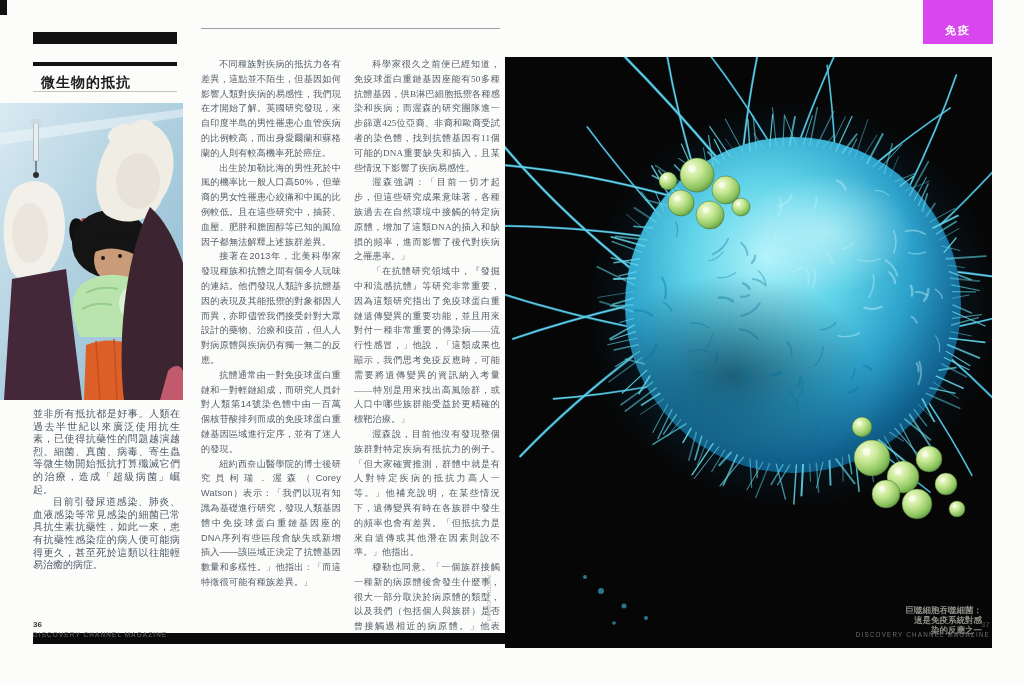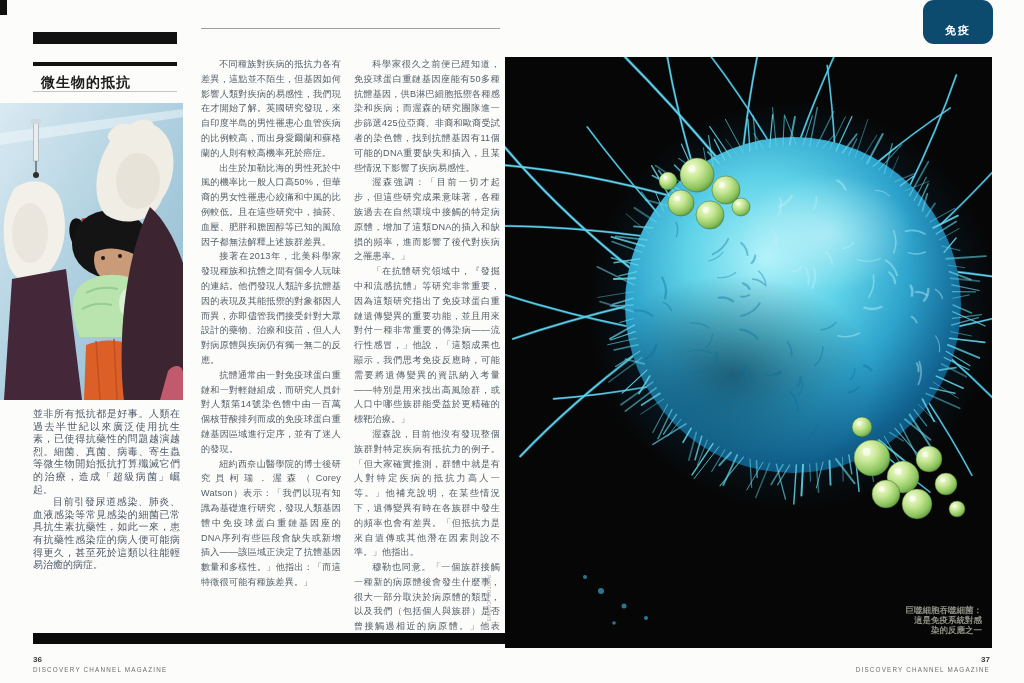--- a/index.html
+++ b/index.html
@@ -15,23 +15,23 @@
   .photo-fig{position:absolute;left:0;top:103px;width:183px;height:297px;margin:0;overflow:hidden;}
   .sidebar-text{position:absolute;left:33px;top:408px;width:147px;height:224px;overflow:hidden;
                 font-family:"Liberation Serif",serif;font-size:10px;line-height:12.6px;
                 color:#4e5a68;text-align:justify;}
   .sidebar-text p,.col p{margin:0;}
   .p-indent{text-indent:2em;}
   .top-rule{position:absolute;left:201px;top:28px;width:299px;height:1px;background:#9aa0a4;}
   .col{position:absolute;top:57px;height:582px;overflow:hidden;font-size:9.1px;line-height:14.8px;
        color:#525d66;text-align:justify;letter-spacing:.2px;}
   .col1{left:201px;width:140px;}
-  .col2{left:354px;width:146px;}
+  .col2{left:354px;width:146px;font-family:Liberation Serif, serif;}
   .bottom-bar{position:absolute;left:33px;top:633px;width:472px;height:11px;background:#0a0a0a;z-index:5;}
-  .footer{position:absolute;top:655px;z-index:6;}
+  .footer{position:absolute;top:620px;z-index:6;}
   .footer-left{left:33px;text-align:left;}
   .footer-right{right:34px;text-align:right;}
   .page-num{font-size:8px;font-weight:bold;color:#3a3a3a;}
   .mag-name{font-size:6.3px;letter-spacing:1.2px;color:#6d6d6b;margin-top:2px;}
   .v-credit{position:absolute;left:486px;top:575px;writing-mode:vertical-rl;
             font-size:4.5px;letter-spacing:.6px;color:#a0a09e;z-index:4;}
   
   .section-tab{position:absolute;left:923px;top:0;width:70px;height:44px;background:#c9d122;
                display:flex;align-items:flex-end;justify-content:center;z-index:7;}
   .section-tab span{color:#fff;font-size:11px;font-weight:bold;letter-spacing:2px;padding-bottom:6px;}
@@ -131,21 +131,21 @@
     <div class="bottom-bar"></div>
     <div class="v-credit">PHOTOS: CORBIS</div>
 
     <div class="footer footer-left">
       <div class="page-num">36</div>
       <div class="mag-name">DISCOVERY CHANNEL MAGAZINE</div>
     </div>
   </div>
 
   <div>
-    <div class="section-tab" style="background: #0c4a6e; border-radius: 11px;">
+    <div class="section-tab" style="background: #d946ef;">
       <span>免疫</span>
     </div>
 
     <figure class="cell-fig">
       <svg id="cell-svg" width="487" height="591" viewBox="0 0 487 591">
         <defs>
           <radialGradient id="gGlow" cx=".5" cy=".5" r=".5">
             <stop offset="0" stop-color="#0d5a86" stop-opacity=".5"></stop>
             <stop offset=".75" stop-color="#0d5a86" stop-opacity=".18"></stop>
             <stop offset="1" stop-color="#0d5a86" stop-opacity="0"></stop>

